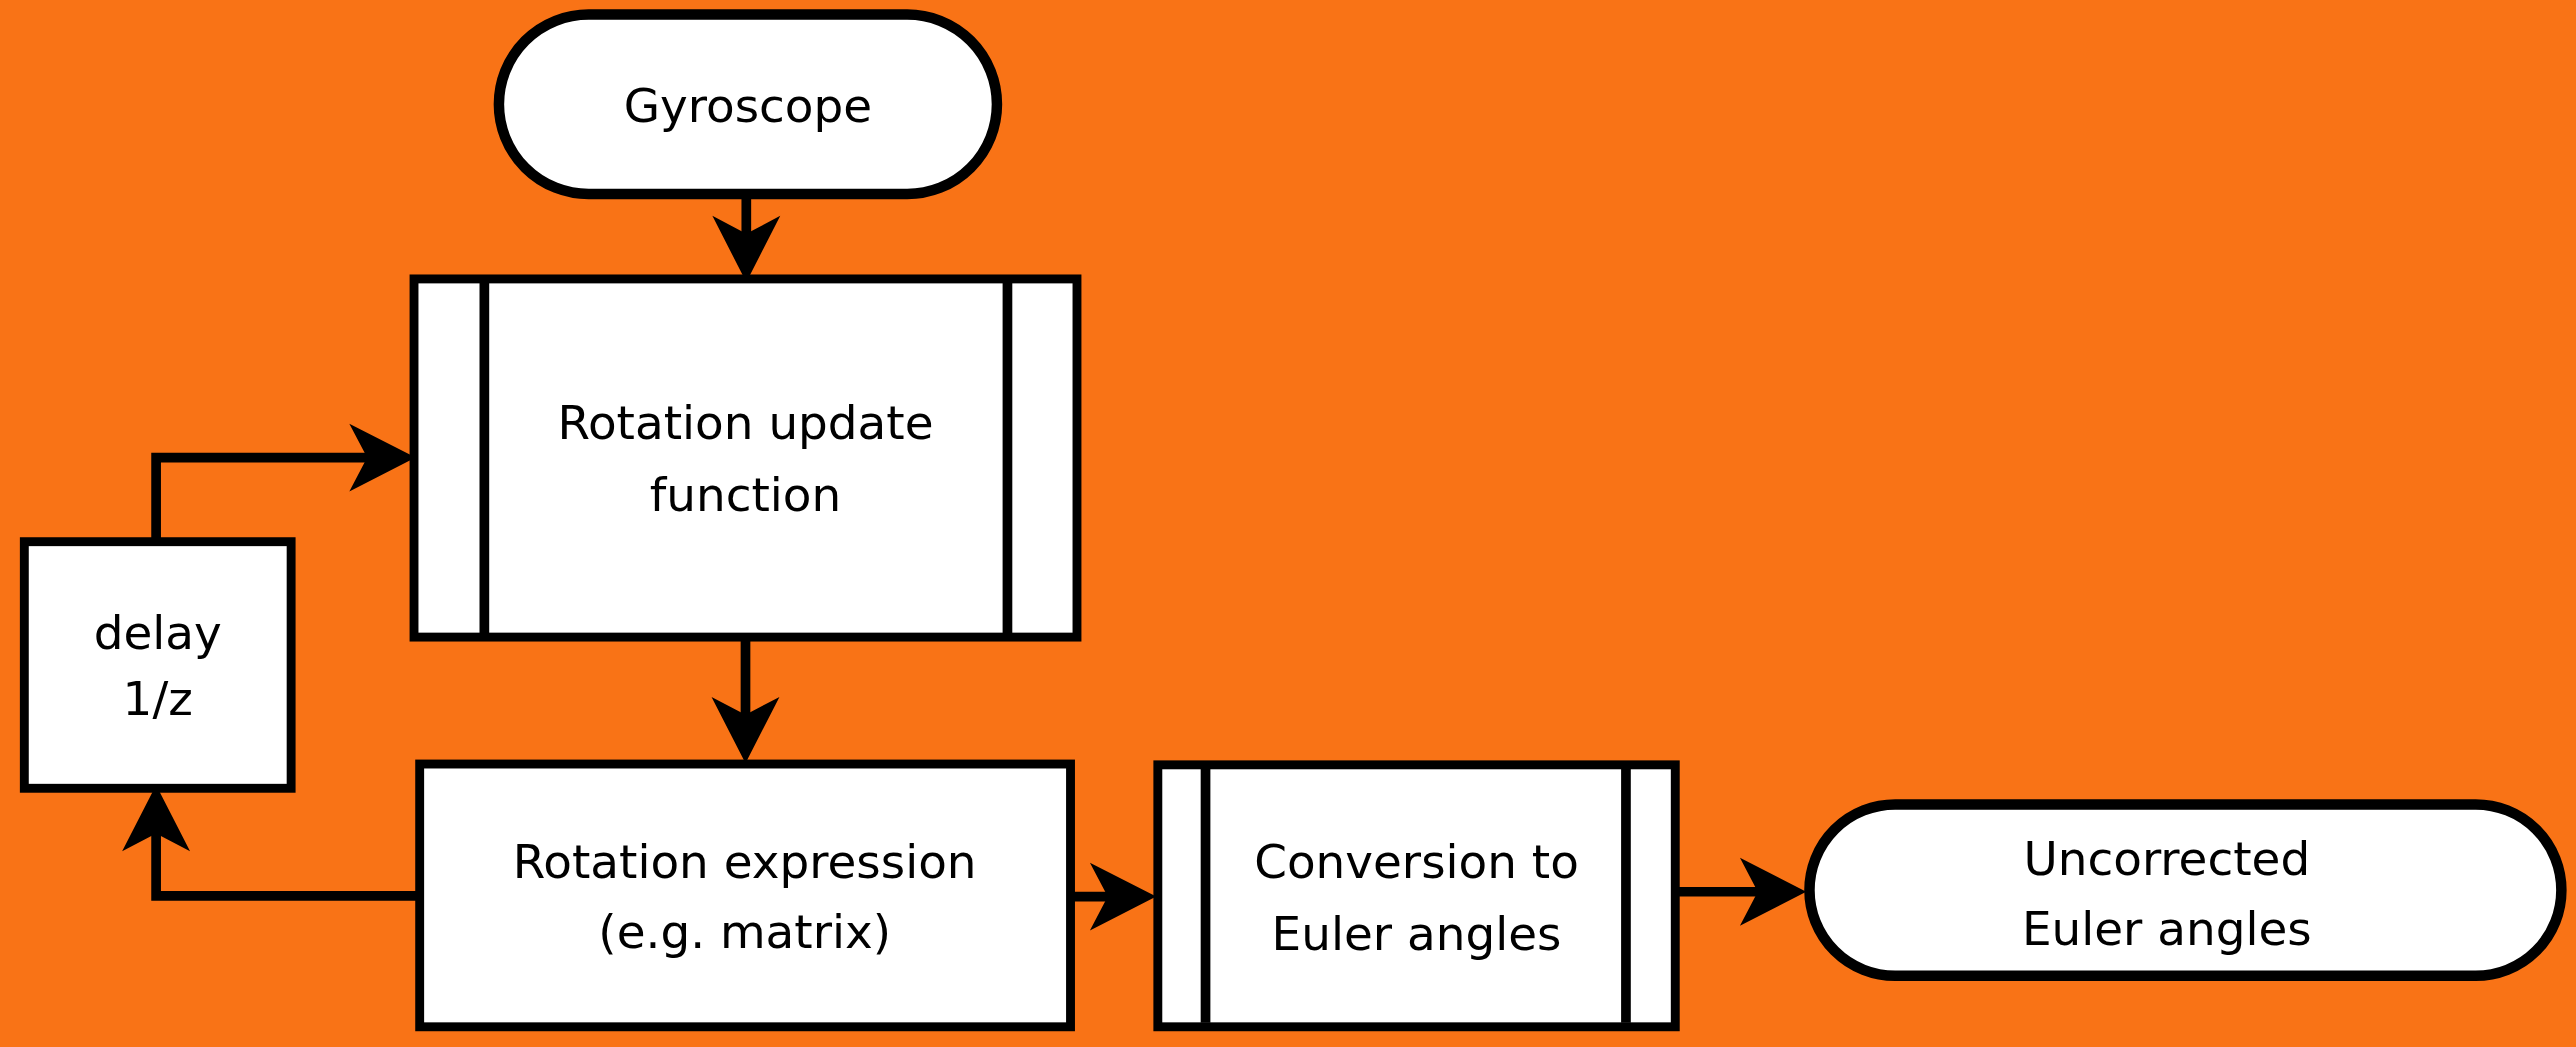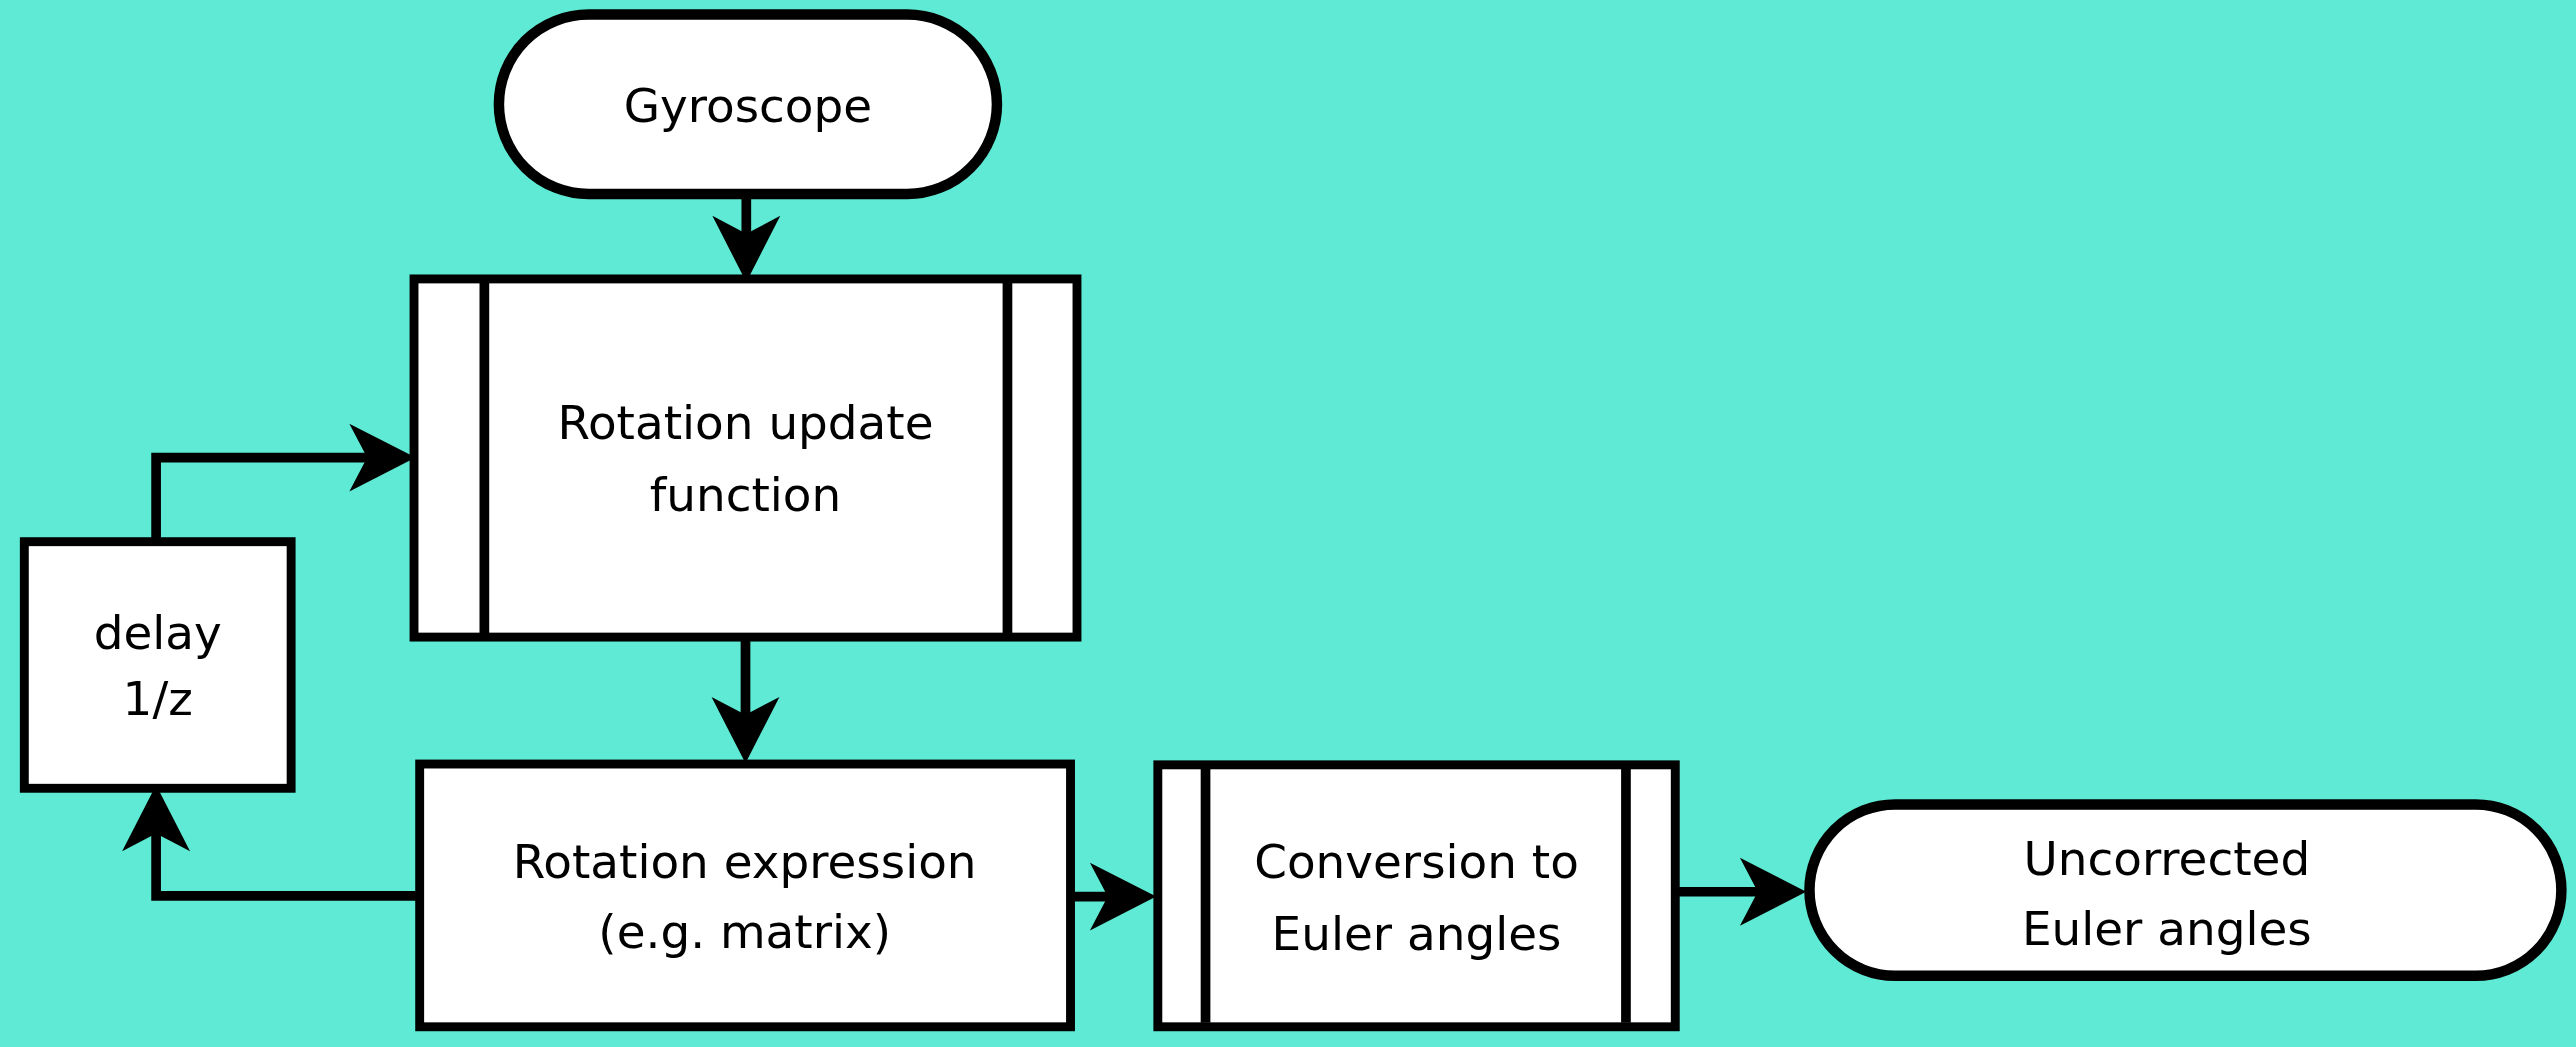--- a/index.html
+++ b/index.html
@@ -4,21 +4,21 @@
 <style>
   html, body {
     margin: 0;
     padding: 0;
     background: #ffffff;
   }
   .stage {
     position: relative;
     width: 2576px;
     height: 1047px;
-    background: #5eead4;
+    background: #f97316;
   }
   svg text {
     font-family: "DejaVu Sans", "Liberation Sans", sans-serif;
     font-size: 58px;
     fill: #000000;
   }
   .shape {
     fill: #ffffff;
     stroke: #000000;
   }

